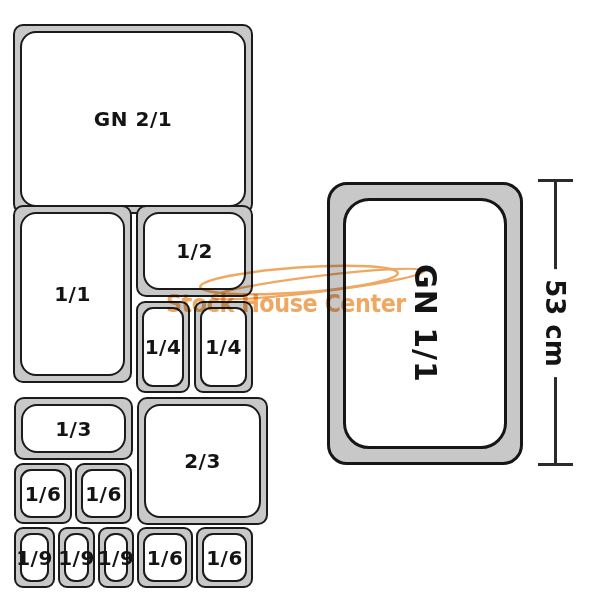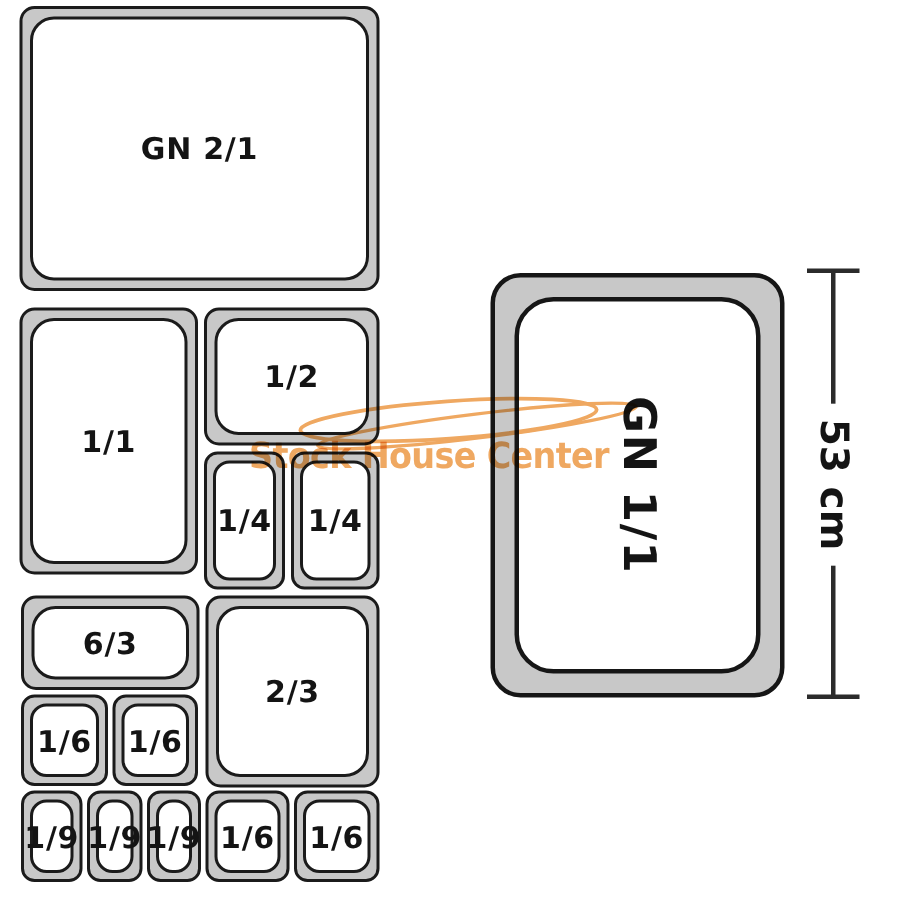--- a/index.html
+++ b/index.html
@@ -69,21 +69,21 @@
     transform:scaleX(0.93); transform-origin:left center;
     mix-blend-mode:multiply; pointer-events:none;
   }
 </style>
 </head>
 <body>
 
 <div class="stage">
 
   <div id="pan-grid">
-    <div class="pan pan-lg" style="left: 13px; top: 4px; width: 240px; height: 190px;">
+    <div class="pan pan-lg" style="left: 13px; top: 24px; width: 240px; height: 190px;">
       <div class="pan-inner">
         <span class="pan-label">GN 2/1</span>
       </div>
     </div>
 
     <div class="pan pan-lg" style="left: 13px; top: 205px; width: 119px; height: 178px;">
       <div class="pan-inner">
         <span class="pan-label">1/1</span>
       </div>
     </div>
@@ -101,25 +101,25 @@
     </div>
 
     <div class="pan pan-sm" style="left: 194px; top: 301px; width: 59px; height: 92px;">
       <div class="pan-inner">
         <span class="pan-label">1/4</span>
       </div>
     </div>
 
     <div class="pan pan-lg" style="left: 14px; top: 397px; width: 119px; height: 63px;">
       <div class="pan-inner">
-        <span class="pan-label">6/3</span>
+        <span class="pan-label">1/3</span>
       </div>
     </div>
 
-    <div class="pan pan-lg" style="left: 137px; top: 397px; width: 116px; height: 128px;">
+    <div class="pan pan-lg" style="left: 137px; top: 397px; width: 131px; height: 128px;">
       <div class="pan-inner">
         <span class="pan-label">2/3</span>
       </div>
     </div>
 
     <div class="pan pan-sm" style="left: 14px; top: 463px; width: 58px; height: 61px;">
       <div class="pan-inner">
         <span class="pan-label">1/6</span>
       </div>
     </div>

